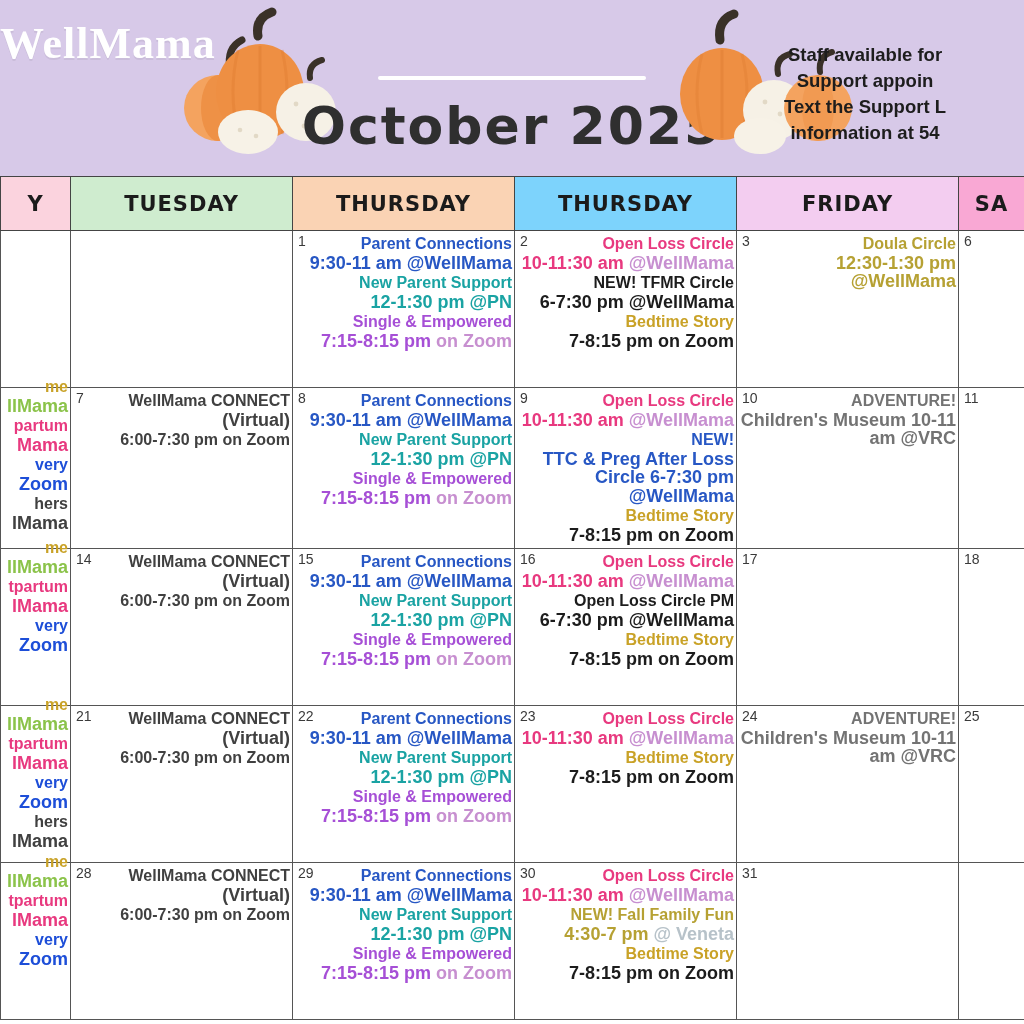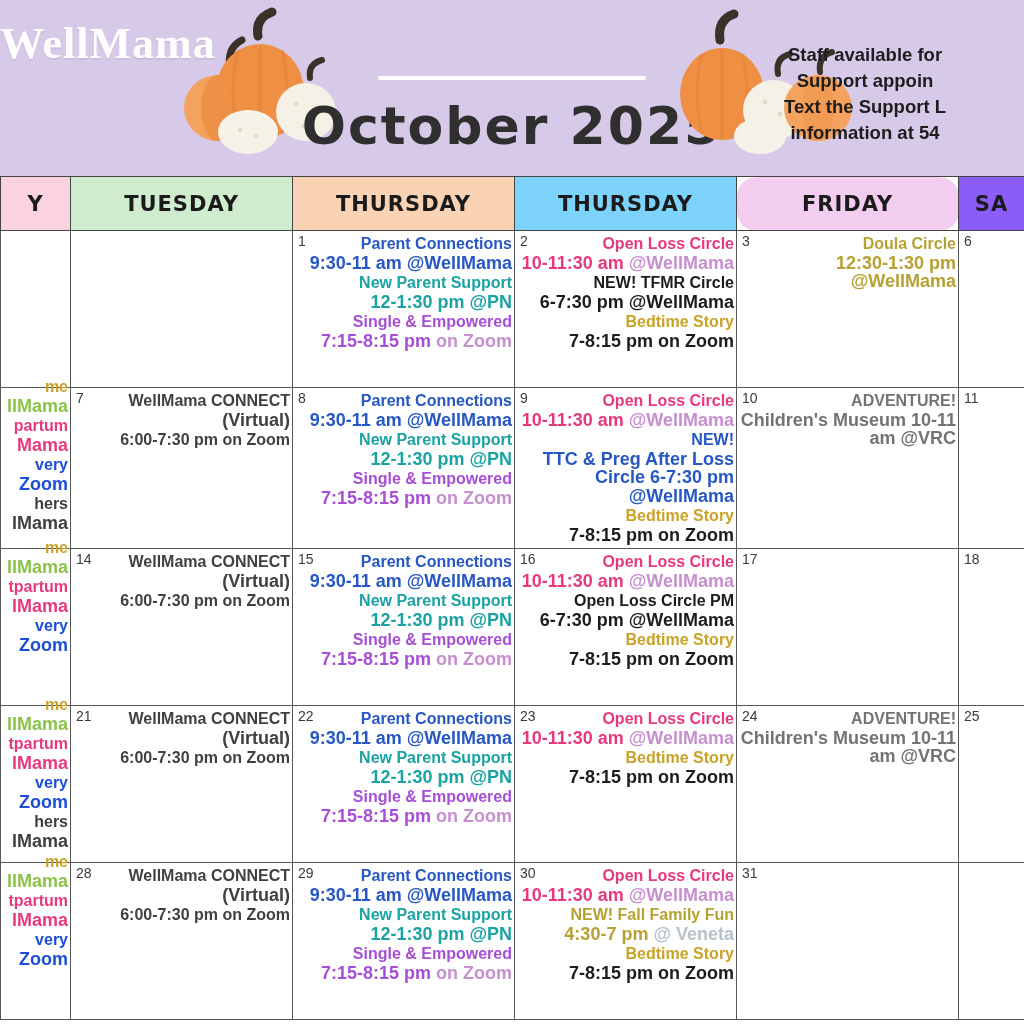--- a/index.html
+++ b/index.html
@@ -116,22 +116,22 @@
   col.c-wed { width: 222px; }
   col.c-thu { width: 222px; }
   col.c-fri { width: 222px; }
   col.c-sat { width: 66px; }
 
   
   th.h-mon { background: #fbd3de; }
   th.h-tue { background: #cfeccf; }
   th.h-wed { background: #fad3b4; }
   th.h-thu { background: #7dd3fc; }
-  th.h-fri { background: #f3cdf0; border-radius: 20px; }
-  th.h-sat { background: #8b5cf6; }
+  th.h-fri { background: #f3cdf0; }
+  th.h-sat { background: #f9a8d4; }
 
   
   .c-blue    { color: #2757c4; }
   .c-teal    { color: #1aa3a3; }
   .c-purple  { color: #a64fd6; }
   .c-pink    { color: #e8397f; }
   .c-dark    { color: #1c1c1c; }
   .c-gold    { color: #c9a227; }
   .c-olive   { color: #b6a133; }
   .c-green   { color: #404040; }

